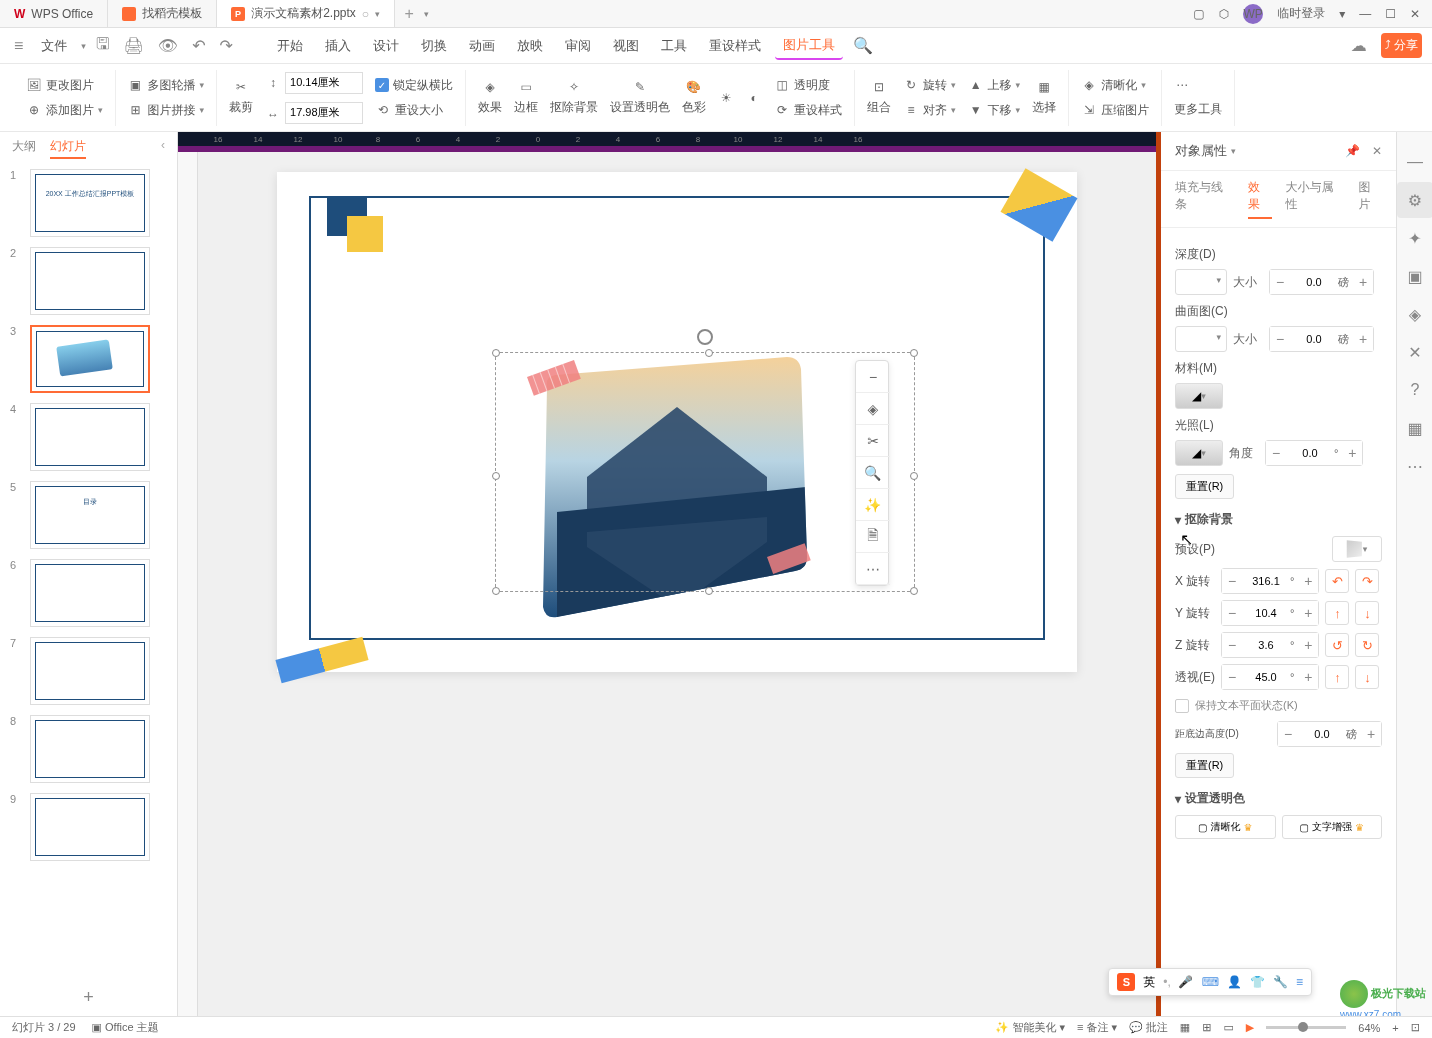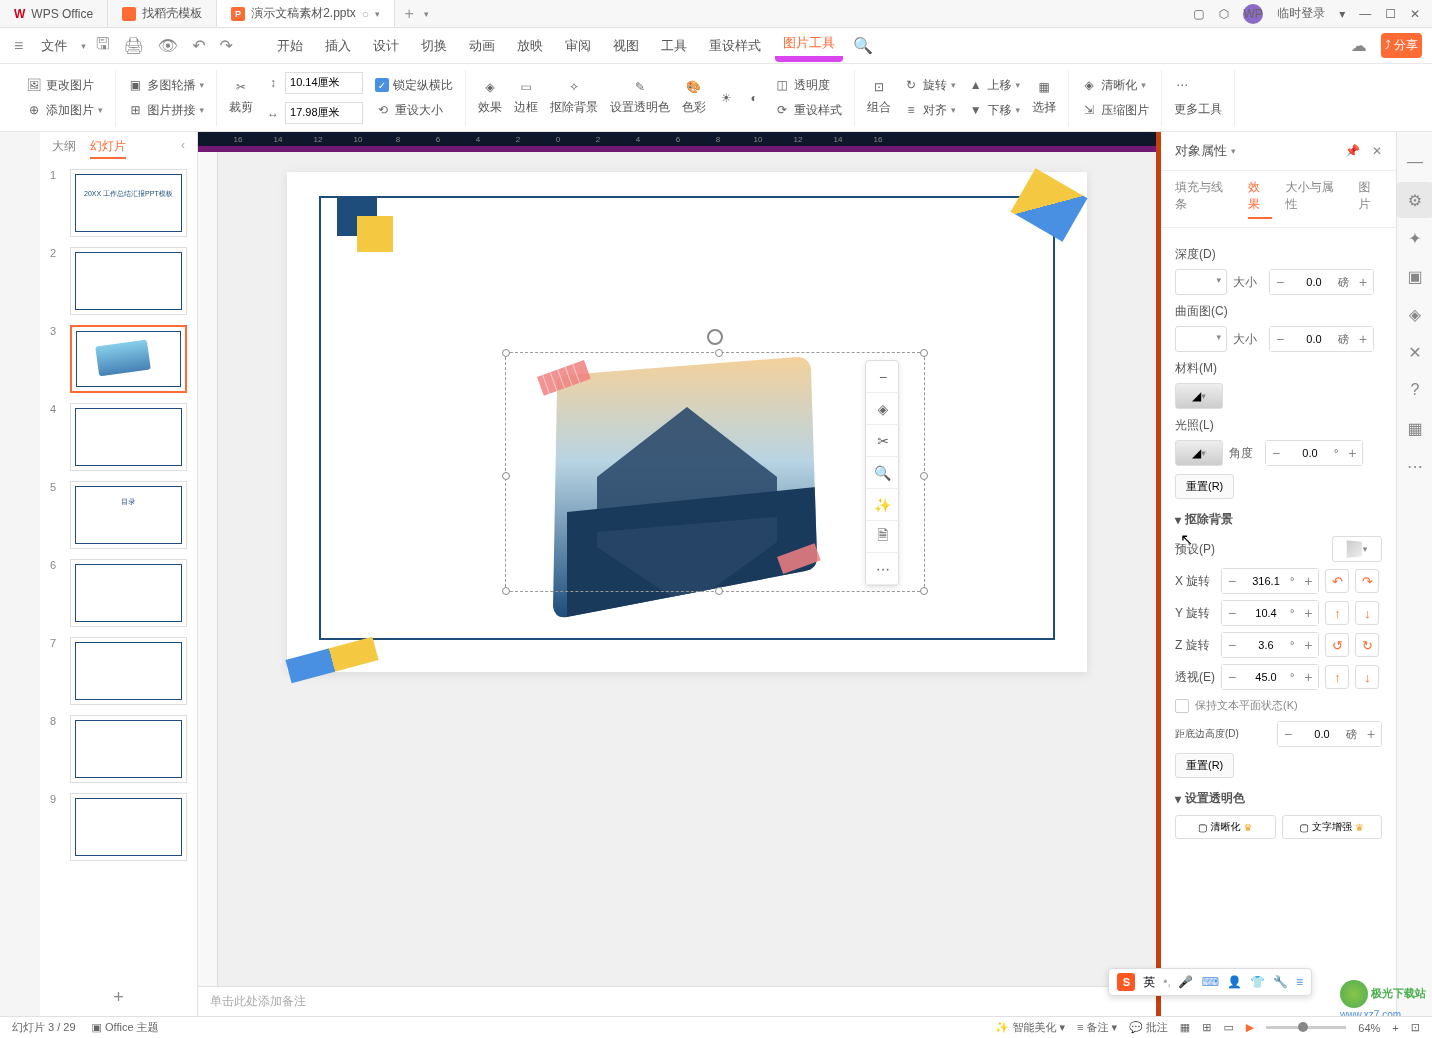--- a/index.html
+++ b/index.html
@@ -14,38 +14,38 @@
 .tab-icon-ppt { width: 14px; height: 14px; background: #ff6b35; border-radius: 2px; display: inline-flex; align-items: center; justify-content: center; color: #fff; font-size: 9px; font-weight: bold; }
 .tab-add { padding: 0 10px; color: #999; }
 .titlebar-right { margin-left: auto; display: flex; align-items: center; gap: 14px; padding-right: 12px; }
 .avatar { width: 20px; height: 20px; background: #8b6bc7; border-radius: 50%; display: inline-flex; align-items: center; justify-content: center; color: #fff; font-size: 10px; }
 .titlebar-right span { font-size: 12px; color: #666; }
 .win-btn { color: #888; font-size: 14px; }
 
 
 .menubar { height: 36px; background: #fff; display: flex; align-items: center; padding: 0 10px; border-bottom: 1px solid #e8e8e8; gap: 6px; }
 .menu-btn { padding: 4px 8px; font-size: 13px; color: #555; border-radius: 4px; }
-.menu-btn.active { color: #ff6b35; border-bottom: 6px solid #d946ef; }
+.menu-btn.active { color: #ff6b35; border-bottom: 2px solid #d946ef; }
 .menu-icon { color: #888; padding: 4px; }
 .menubar-right { margin-left: auto; display: flex; align-items: center; gap: 10px; }
 .share-btn { background: #ff6b35; color: #fff; padding: 4px 4px; border-radius: 4px; font-size: 12px; }
 
 
 .ribbon { height: 68px; background: #fff; display: flex; align-items: center; padding: 0 14px; border-bottom: 1px solid #e8e8e8; gap: 0; }
 .ribbon-group { display: flex; flex-direction: column; gap: 4px; padding: 0 8px; border-right: 1px solid #eee; height: 56px; justify-content: center; }
 .ribbon-group.h { flex-direction: row; align-items: center; }
 .ribbon-item { display: flex; align-items: center; gap: 4px; font-size: 12px; color: #555; padding: 2px 4px; }
 .ribbon-icon { width: 16px; height: 16px; display: inline-flex; align-items: center; justify-content: center; color: #666; }
 .size-input { width: 78px; height: 22px; border: 1px solid #ddd; font-size: 11px; padding: 0 4px; }
 .checkbox { width: 14px; height: 14px; background: #4a90e2; border-radius: 2px; display: inline-flex; align-items: center; justify-content: center; color: #fff; font-size: 10px; }
 .dd-arrow { font-size: 9px; color: #888; }
 
 
 .main { display: flex; height: calc(100% - 154px); }
-.slide-panel { width: 158px; background: #fff; border-right: 1px solid #e0e0e0; display: flex; flex-direction: column; margin-left: 40px; }
+.slide-panel { width: 178px; background: #fff; border-right: 1px solid #e0e0e0; display: flex; flex-direction: column; }
 .slide-tabs { display: flex; padding: 6px 12px; gap: 14px; font-size: 12px; }
 .slide-tabs span { color: #888; }
 .slide-tabs span.active { color: #ff6b35; border-bottom: 2px solid #ff6b35; padding-bottom: 2px; }
 .slide-list { flex: 1; overflow-y: auto; padding: 4px 10px; }
 .slide-item { display: flex; gap: 8px; margin-bottom: 10px; }
 .slide-num { font-size: 11px; color: #888; width: 12px; }
 .slide-thumb { width: 120px; height: 68px; background: #fff; border: 1px solid #ddd; position: relative; overflow: hidden; }
 .slide-thumb.active { border: 2px solid #ff6b35; }
 .thumb-content { position: absolute; inset: 4px; border: 1px solid #1e4d7b; background: #fff; }
 .add-slide { text-align: center; padding: 8px; color: #888; font-size: 18px; }
@@ -477,21 +477,20 @@
             <div class="float-btn">◈</div>
             <div class="float-btn">✂</div>
             <div class="float-btn">🔍</div>
             <div class="float-btn">✨</div>
             <div class="float-btn">🗎</div>
             <div class="float-btn">⋯</div>
           </div>
         </div>
       </div>
     </div>
-    <div class="notes-bar">单击此处添加备注</div>
   </div>
 
   <div class="right-panel">
     <div class="rp-header">
       <span class="title">对象属性</span>
       <span class="dd-arrow">▾</span>
       <span class="pin">📌</span>
       <span style="color:#888;margin-left:8px">✕</span>
     </div>
     <div class="rp-tabs">

